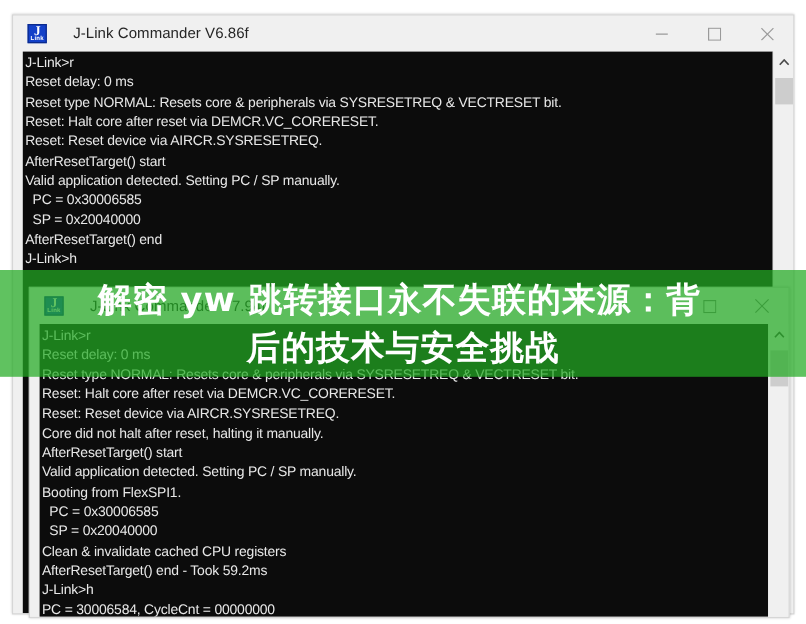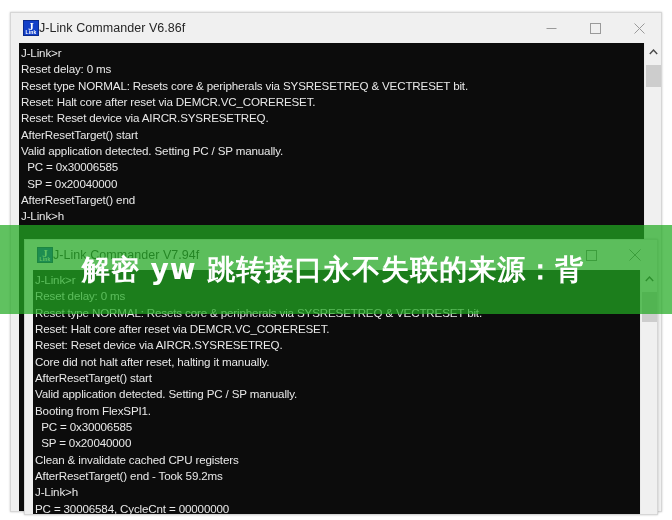--- a/index.html
+++ b/index.html
@@ -42,21 +42,21 @@
     line-height:12px;
   }
   .jlink-icon .lk{
     position:absolute;left:0;bottom:0;width:100%;
     text-align:center;color:#ffffff;
     font-size:5px;font-weight:bold;
     letter-spacing:.2px;
     line-height:6px;
   }
   .title-text{
-    margin-left:0;
+    margin-left:22px;
     font-size:12.5px;
     color:#262626;
     white-space:nowrap;
     letter-spacing:.05px;
   }
   .win-buttons{ position:absolute; right:0; top:0; height:30px; display:flex; }
   .win-btn{
     width:44px;height:30px;
     display:flex;align-items:center;justify-content:center;
     color:#9a9a9a;
@@ -245,15 +245,16 @@
             <path d="M0.8 5 L4.5 1 L8.2 5" fill="none" stroke="#4a4a4a" stroke-width="1.4"></path>
           </svg>
         </div>
         <div class="sb-thumb" style="top:22px;height:30px;"></div>
       </div>
     </div>
   </div>
 
   <div class="promo">
     <div class="promo-line l1">解密 yw 跳转接口永不失联的来源：背</div>
+    <div class="promo-line l2">后的技术与安全挑战</div>
   </div>
 
 </div>
 
 </body></html>

